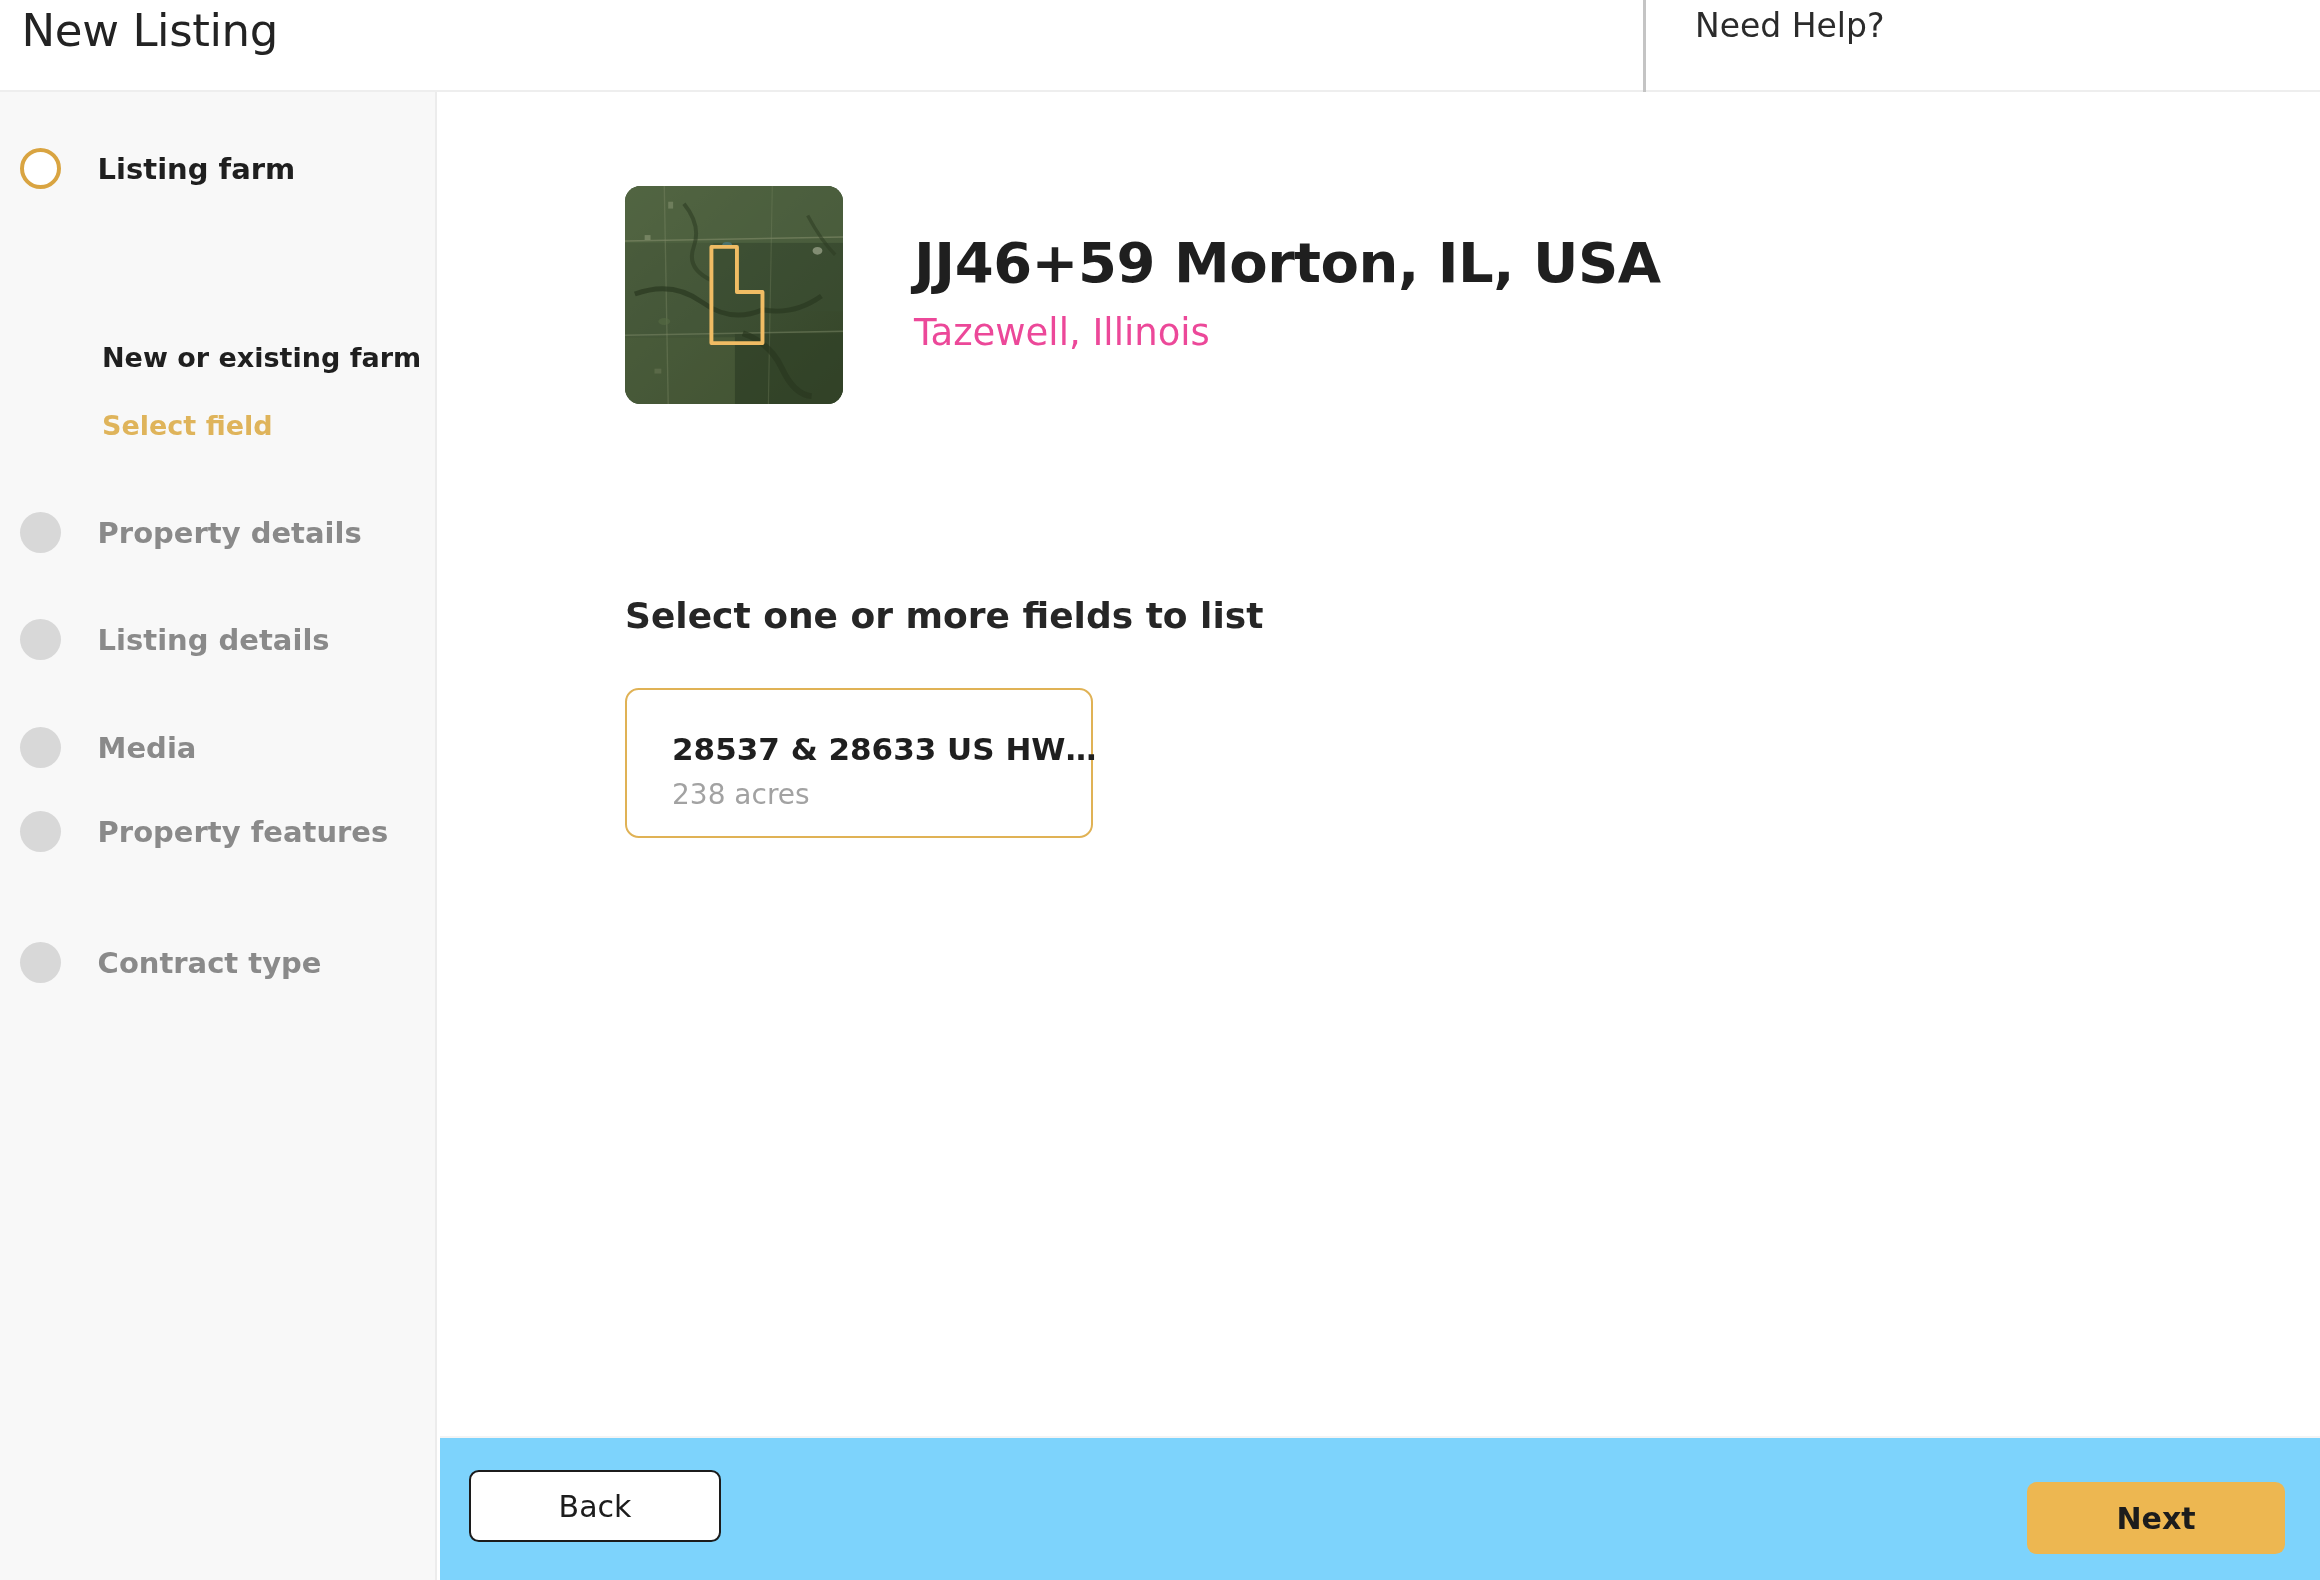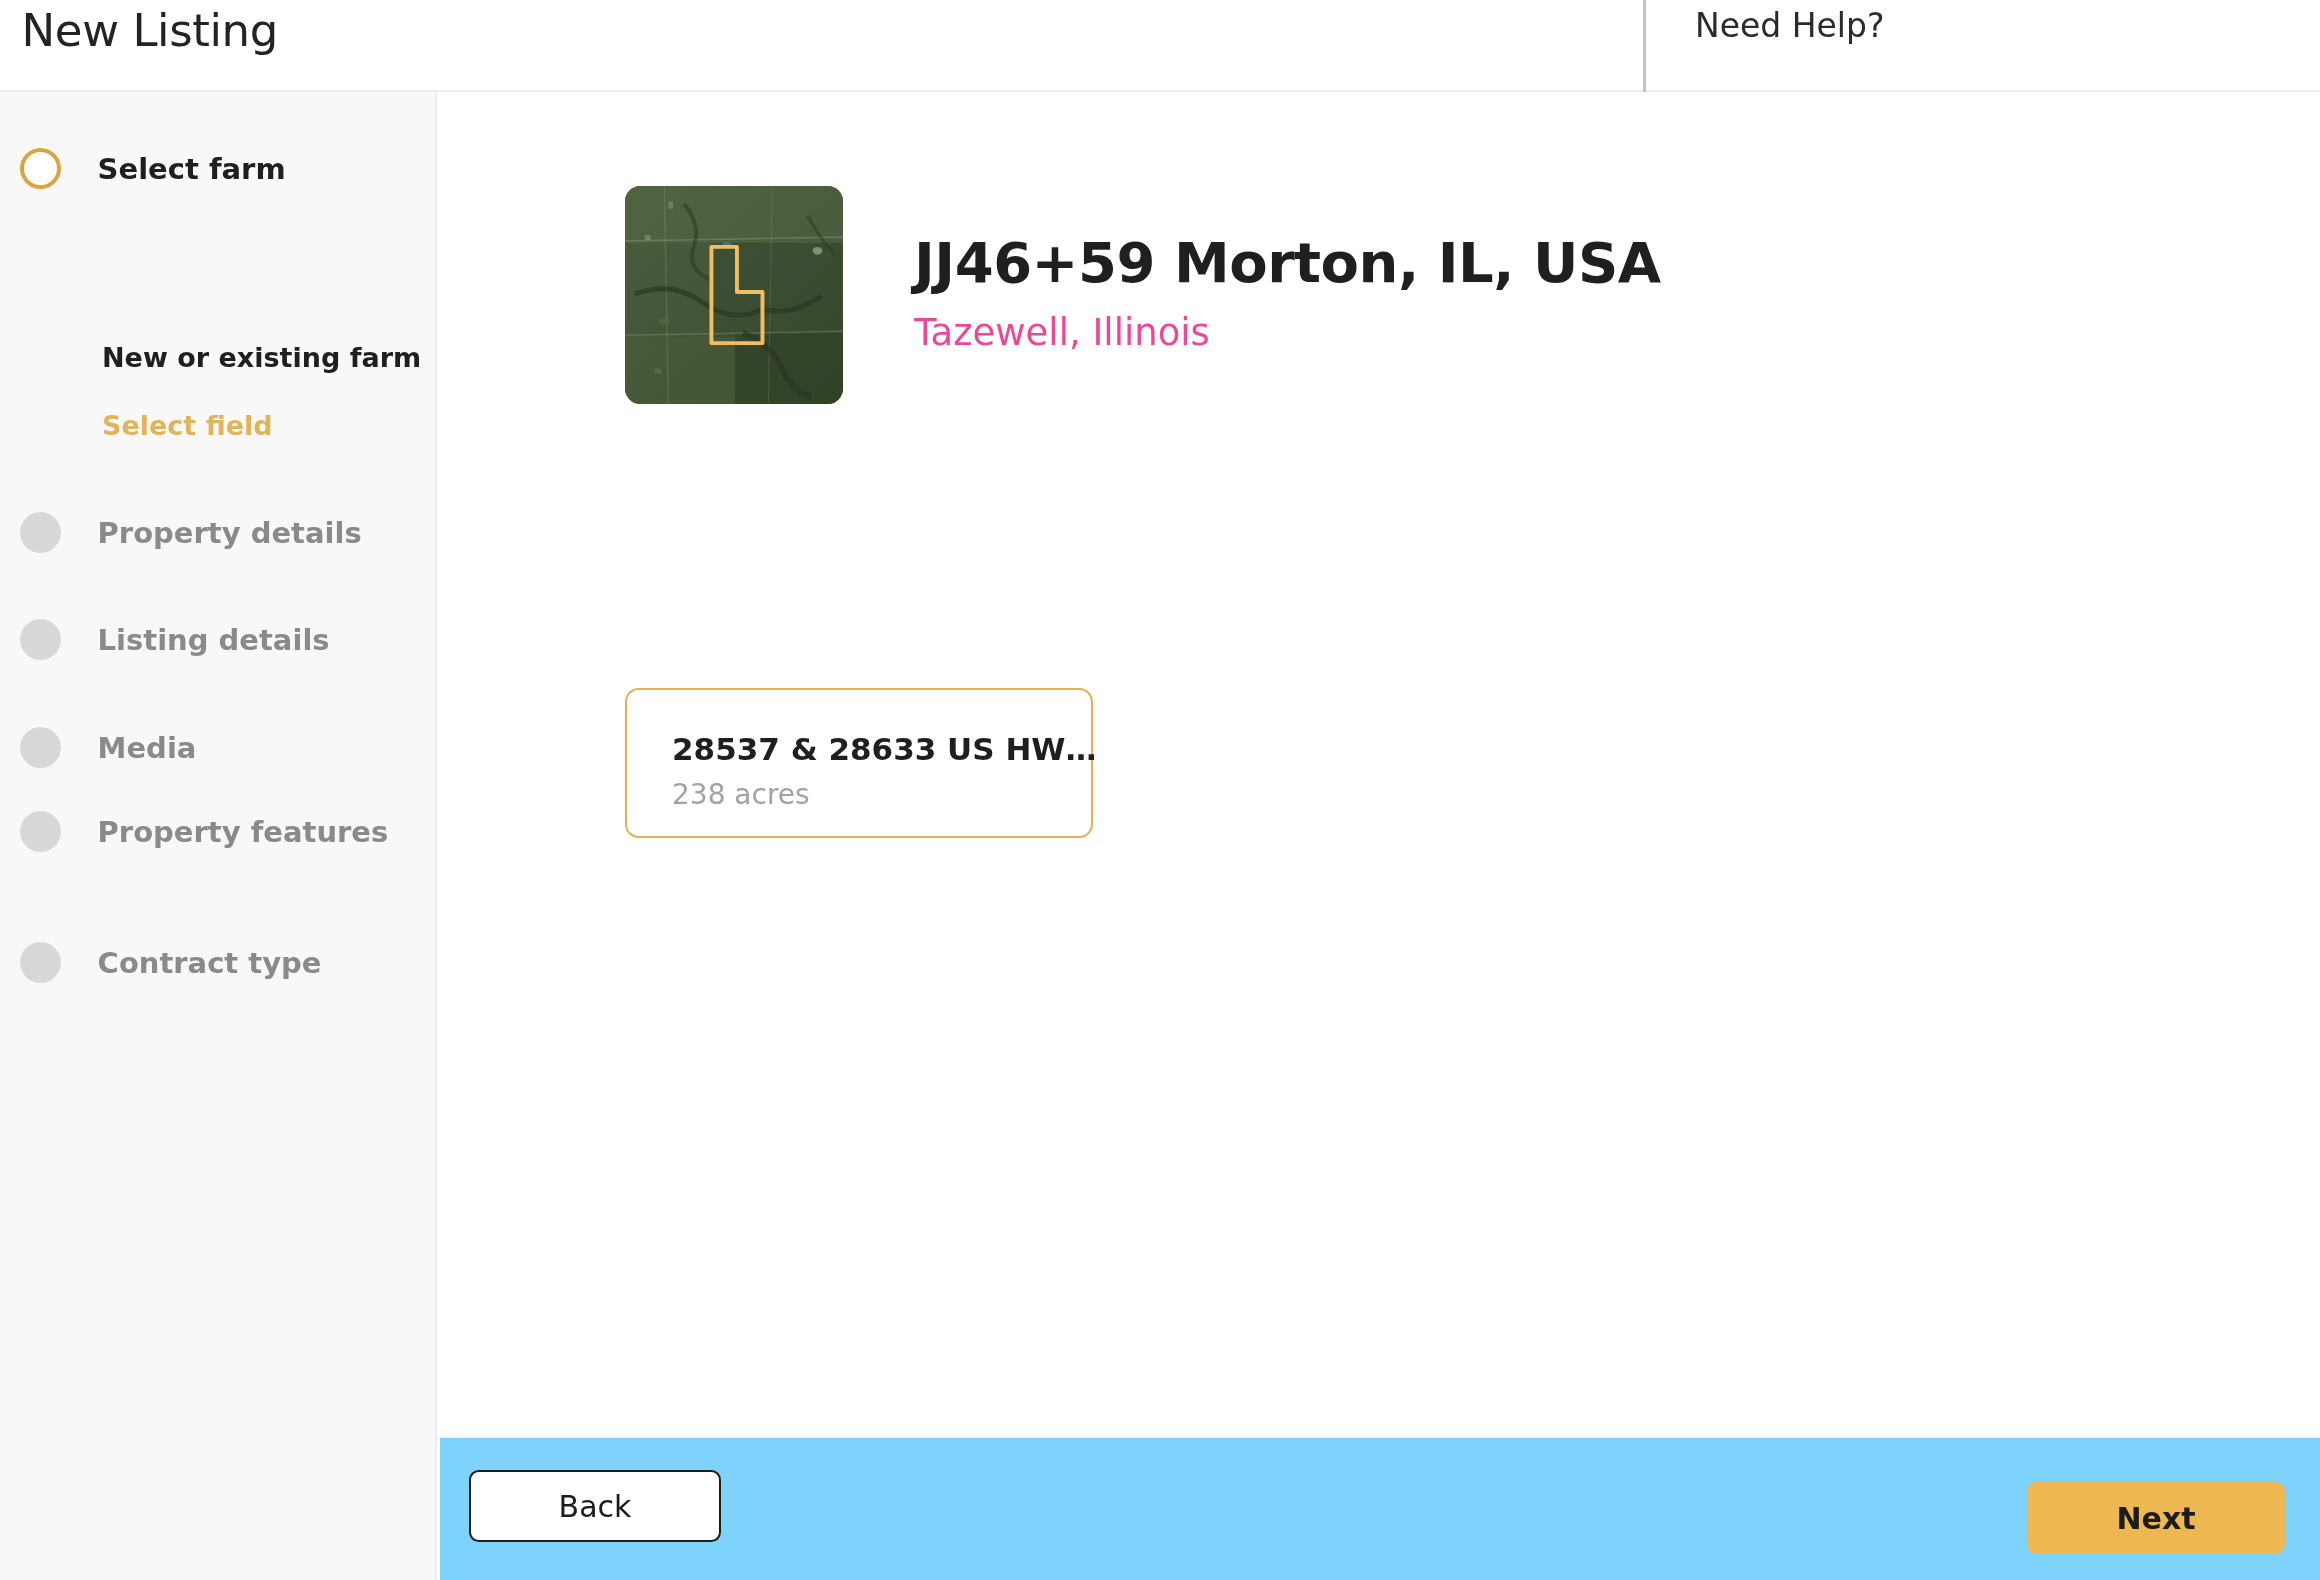--- a/index.html
+++ b/index.html
@@ -286,21 +286,21 @@
       <div class="need-help">Need Help?</div>
 
     </div>
   </div>
 
   <div class="sidebar">
     <div class="steps">
 
       <div class="step" style="top:53px;">
         <span class="step-dot active"></span>
-        <span class="step-label active">Select farm</span>
+        <span class="step-label active">Listing farm</span>
       </div>
 
       <div class="substep dark" style="top:250px;">New or existing farm</div>
       <div class="substep gold" style="top:318px;">Select field</div>
 
       <div class="step" style="top:417px;">
         <span class="step-dot"></span>
         <span class="step-label">Property details</span>
       </div>
 
@@ -362,20 +362,21 @@
           <path d="M88 62 L114 62 L114 108 L140 108 L140 160 L88 160 Z" fill="none" stroke="#f0bc64" stroke-width="4" stroke-linejoin="round"></path>
         </svg>
       </div>
 
       <div class="property-text">
         <div class="property-title">JJ46+59 Morton, IL, USA</div>
         <div class="property-sub">Tazewell, Illinois</div>
       </div>
     </div>
 
+    <div class="section-title">Select one or more fields to list</div>
 
     <div class="field-list">
       <div class="field-card">
         <div class="field-name">28537 &amp; 28633 US HW…</div>
         <div class="field-acres">238 acres</div>
       </div>
     </div>
   </div>
 
   <div class="footer">

